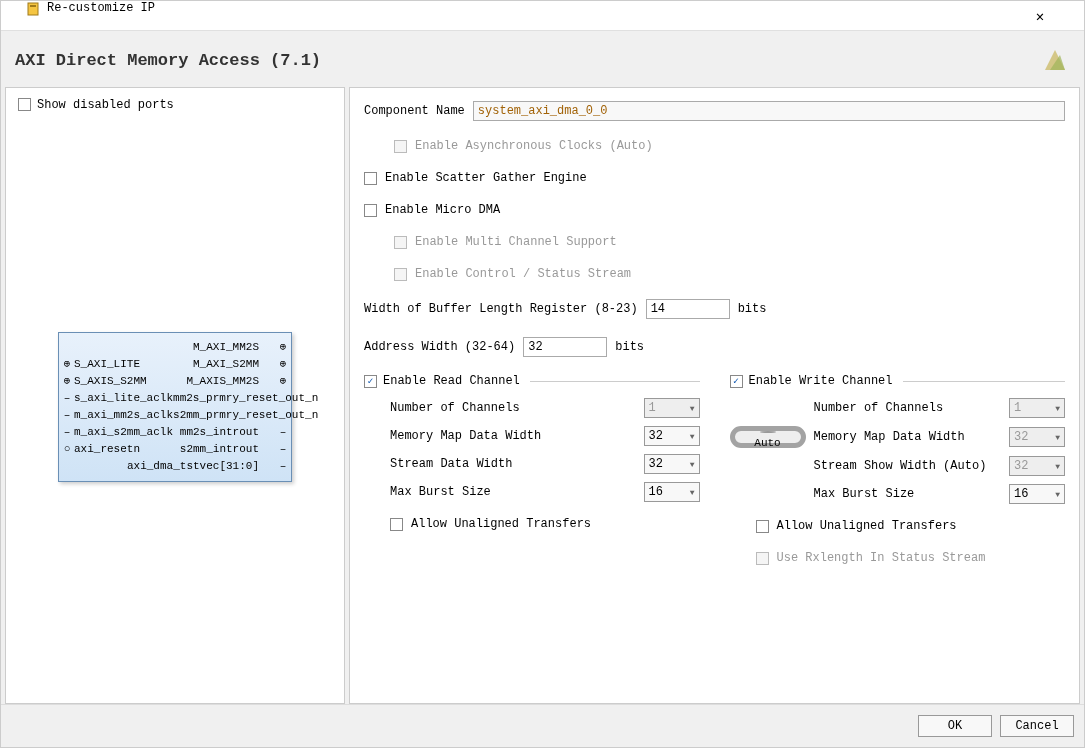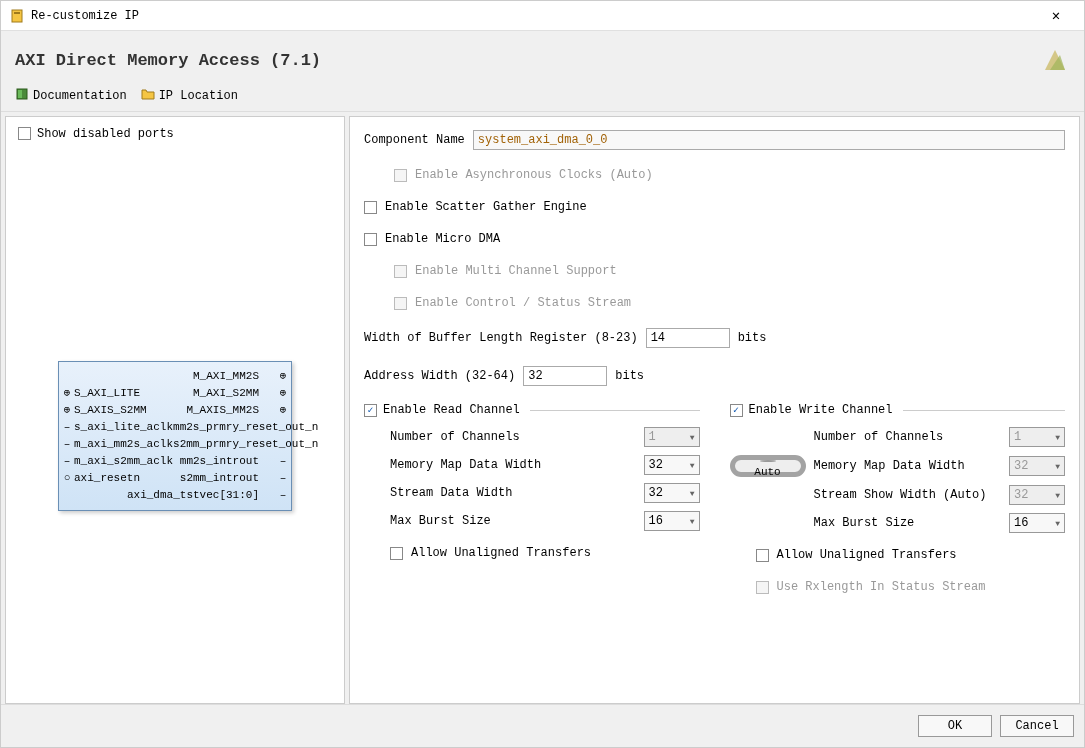--- a/index.html
+++ b/index.html
@@ -16,22 +16,22 @@
   height: 748px;
   background: #f0f0f0;
   border: 1px solid #ccc;
   display: flex;
   flex-direction: column;
 }
 .titlebar {
   height: 30px;
   background: #fff;
   display: flex;
-  align-items: center;
-  padding: 0 8px;
+  align-items: flex-start;
+  padding: 0 24px;
   border-bottom: 1px solid #e0e0e0;
 }
 .titlebar-icon {
   width: 16px;
   height: 16px;
   margin-right: 6px;
 }
 .titlebar-title { flex: 1; font-size: 12px; }
 .titlebar-close {
   width: 40px;
@@ -269,35 +269,20 @@
   <div class="header">
     <span class="header-title">AXI Direct Memory Access (7.1)</span>
     <span class="header-logo">
       <svg viewBox="0 0 30 30">
           <path d="M5 25 L15 5 L25 25 Z" fill="#c8b55a" opacity="0.7"></path>
           <path d="M10 25 L20 10 L25 25 Z" fill="#9fb55a" opacity="0.7"></path>
         </svg>
     </span>
   </div>
 
-  <div class="toolbar">
-    <div class="toolbar-item">
-      <span><svg width="14" height="14" viewBox="0 0 14 14">
-            <rect x="2" y="2" width="10" height="10" fill="#4a8a3a" stroke="#2a5a1a"></rect>
-            <rect x="3" y="3" width="4" height="8" fill="#6aba5a"></rect>
-          </svg></span>
-      <span>Documentation</span>
-    </div>
-    <div class="toolbar-item">
-      <span><svg width="14" height="14" viewBox="0 0 14 14">
-            <path d="M1 3 L5 3 L6 5 L13 5 L13 12 L1 12 Z" fill="#f5c542" stroke="#a07a1a"></path>
-          </svg></span>
-      <span>IP Location</span>
-    </div>
-  </div>
 
   <div class="main">
 
     <div class="left-panel">
       <div class="checkbox-row">
         <span class="checkbox"></span>
         <span>Show disabled ports</span>
       </div>
 
       <div class="block-diagram">

